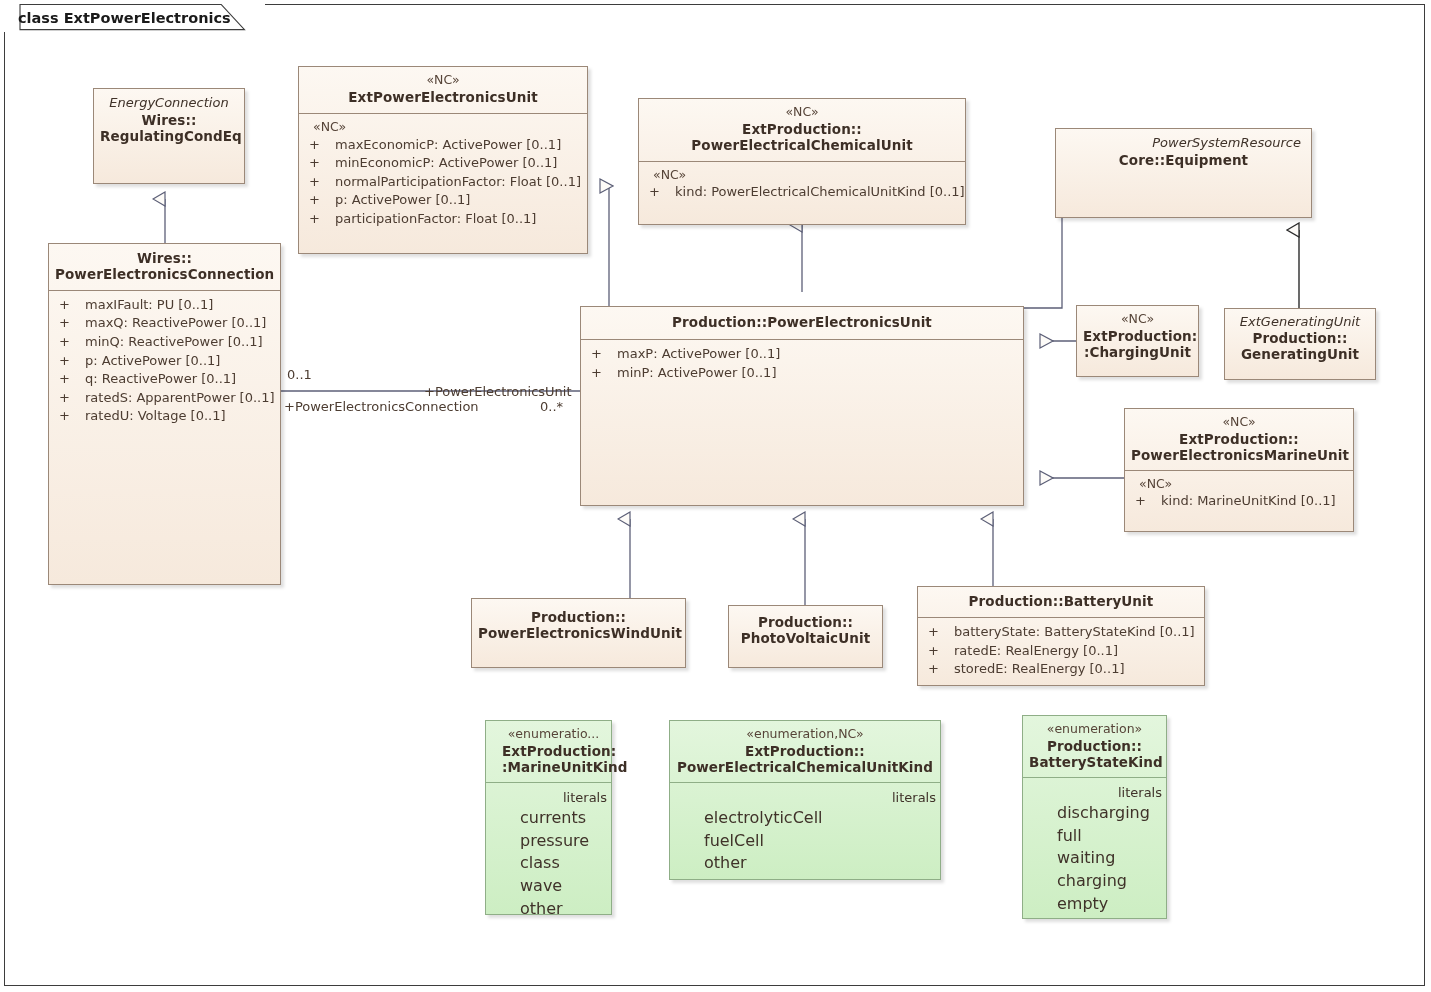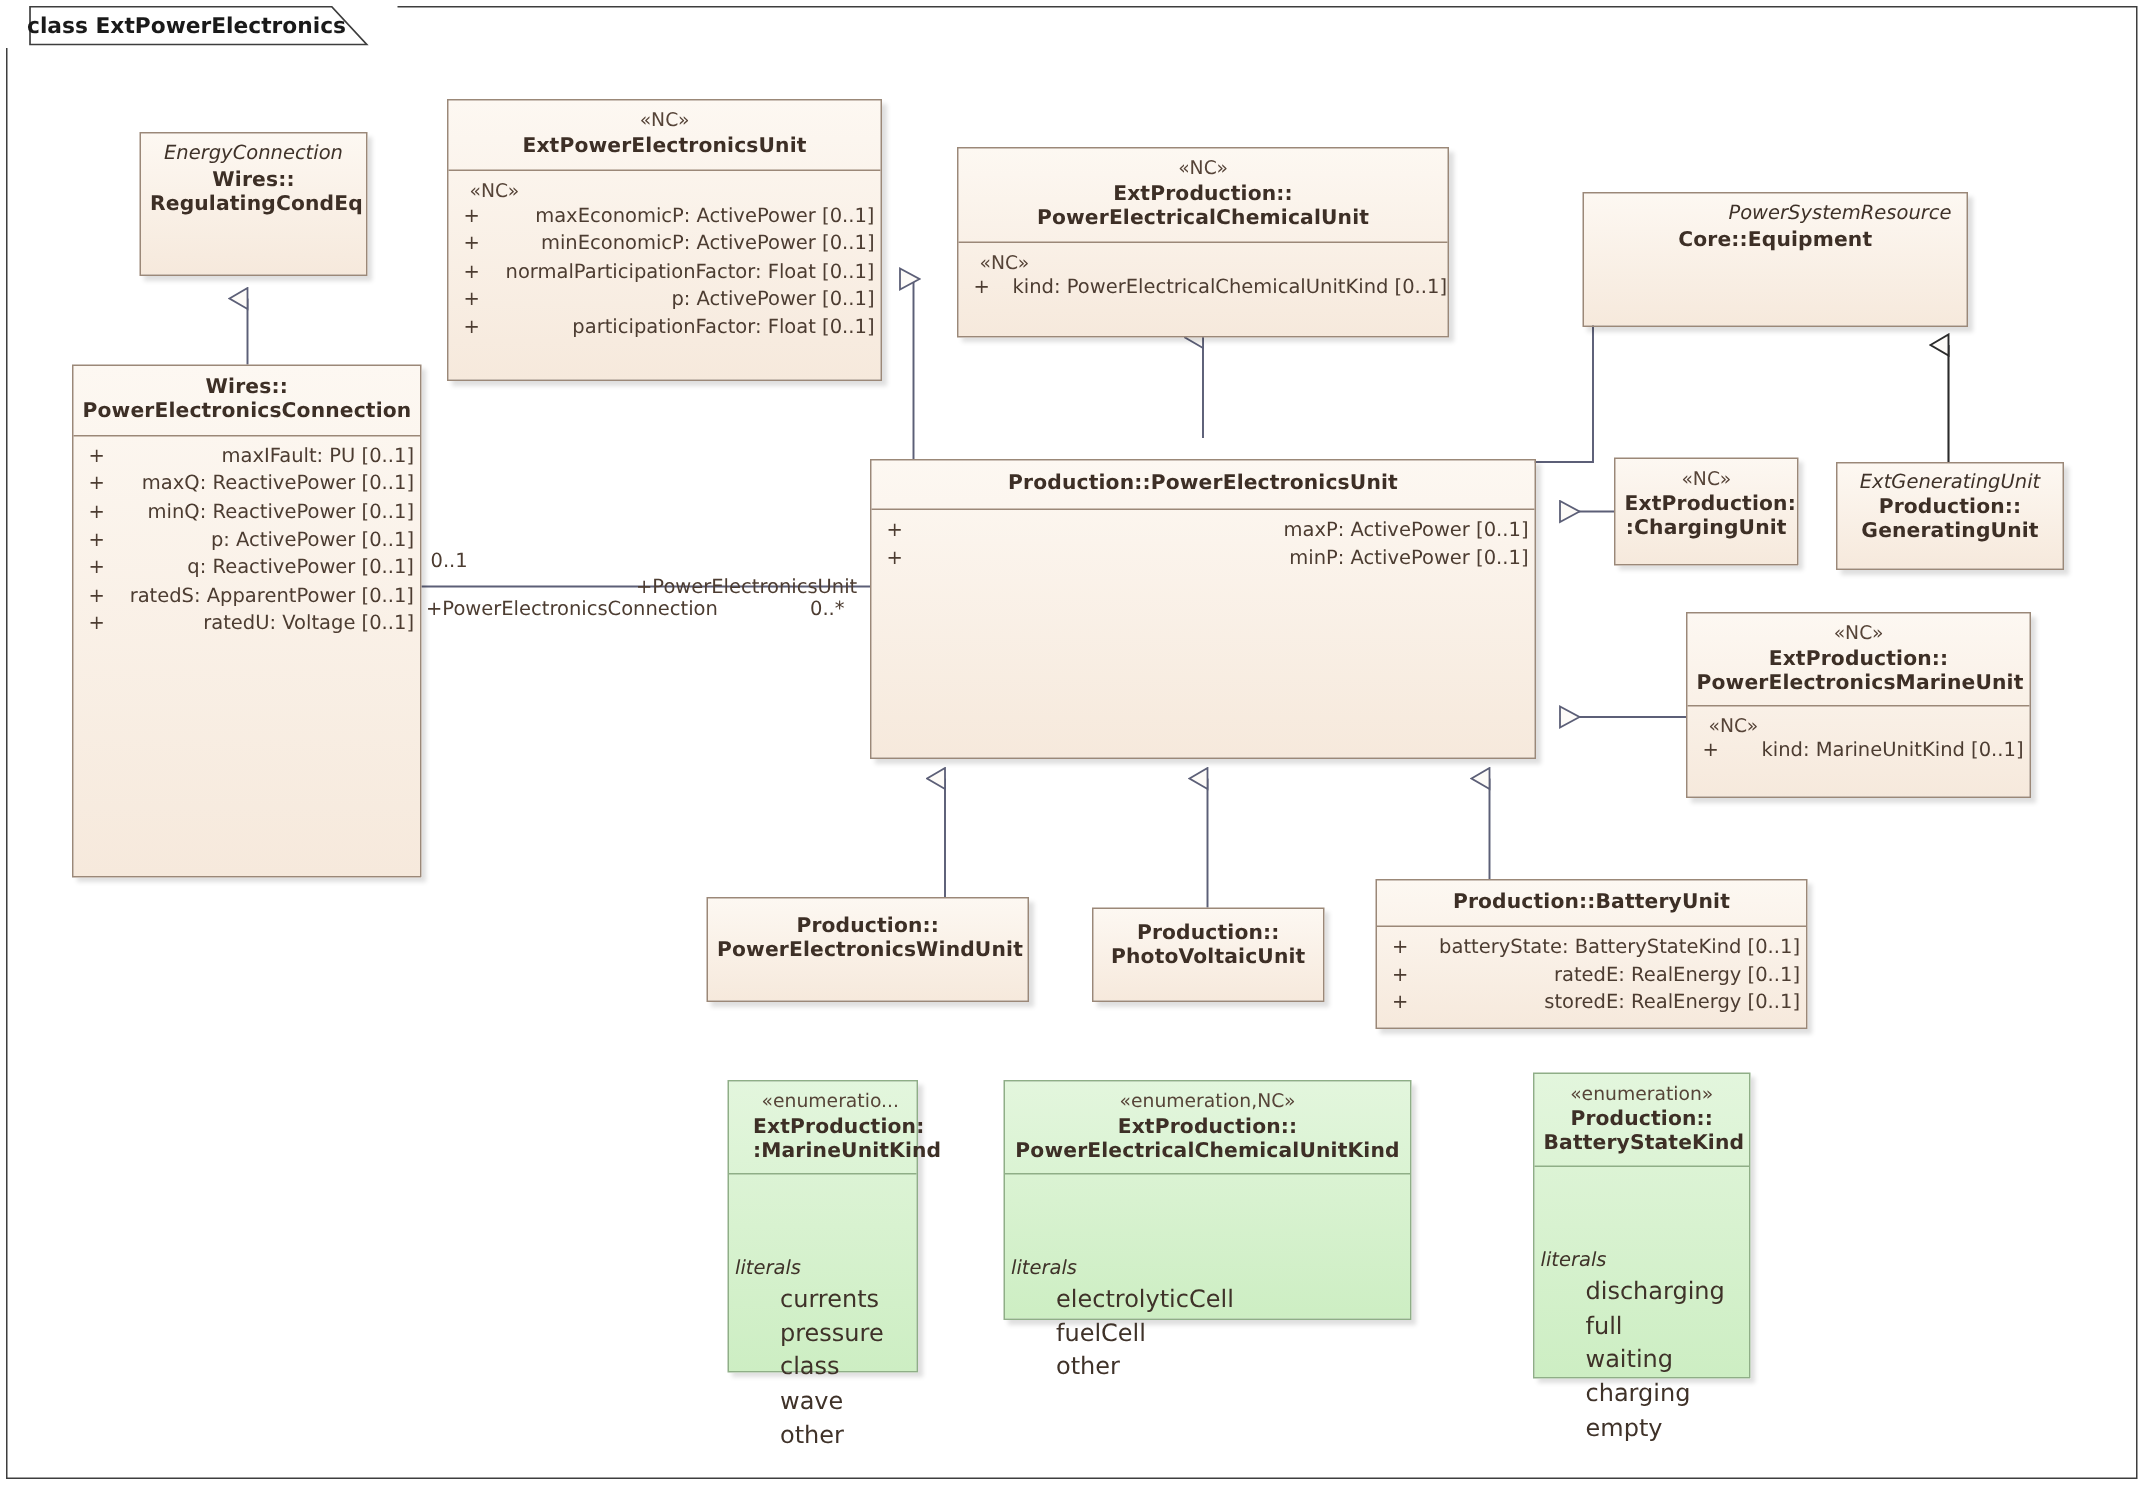--- a/index.html
+++ b/index.html
@@ -47,23 +47,23 @@
   .stereo{font-size:12.5px;color:#564438;font-weight:normal;}
   .parentName{font-size:13px;font-style:italic;color:#3f3229;}
   .parentName.right{text-align:right;padding-right:4px;}
   .cname{font-size:13.5px;font-weight:bold;color:#3d2f26;letter-spacing:.1px;}
   .body{padding:5px 4px 6px 4px;flex:1;}
   .attr{
     font-size:13px;color:#4c3c31;line-height:1.43;
     display:flex;white-space:nowrap;
   }
   .attr .vis{width:26px;flex:none;padding-left:6px;}
-  .attr .txt{flex:1;text-align:right;}
+  .attr .txt{flex:1;}
   .bodystereo{font-size:12.5px;color:#564438;padding-left:10px;line-height:1.35;}
-  .lit-title{font-size:13px;font-style:italic;text-align:left;color:#3f3229;line-height:1.4;margin-top:48px;}
+  .lit-title{font-size:13px;text-align:right;color:#3f3229;line-height:1.4;}
   .lit{font-size:16px;color:#3f3229;line-height:1.42;padding-left:30px;}
   .lit.wide{padding-left:30px;}
 
   .edgelabel{
     position:absolute;font-size:13px;color:#4c3c31;z-index:4;white-space:nowrap;
   }
 </style>
 </head>
 <body>
 

